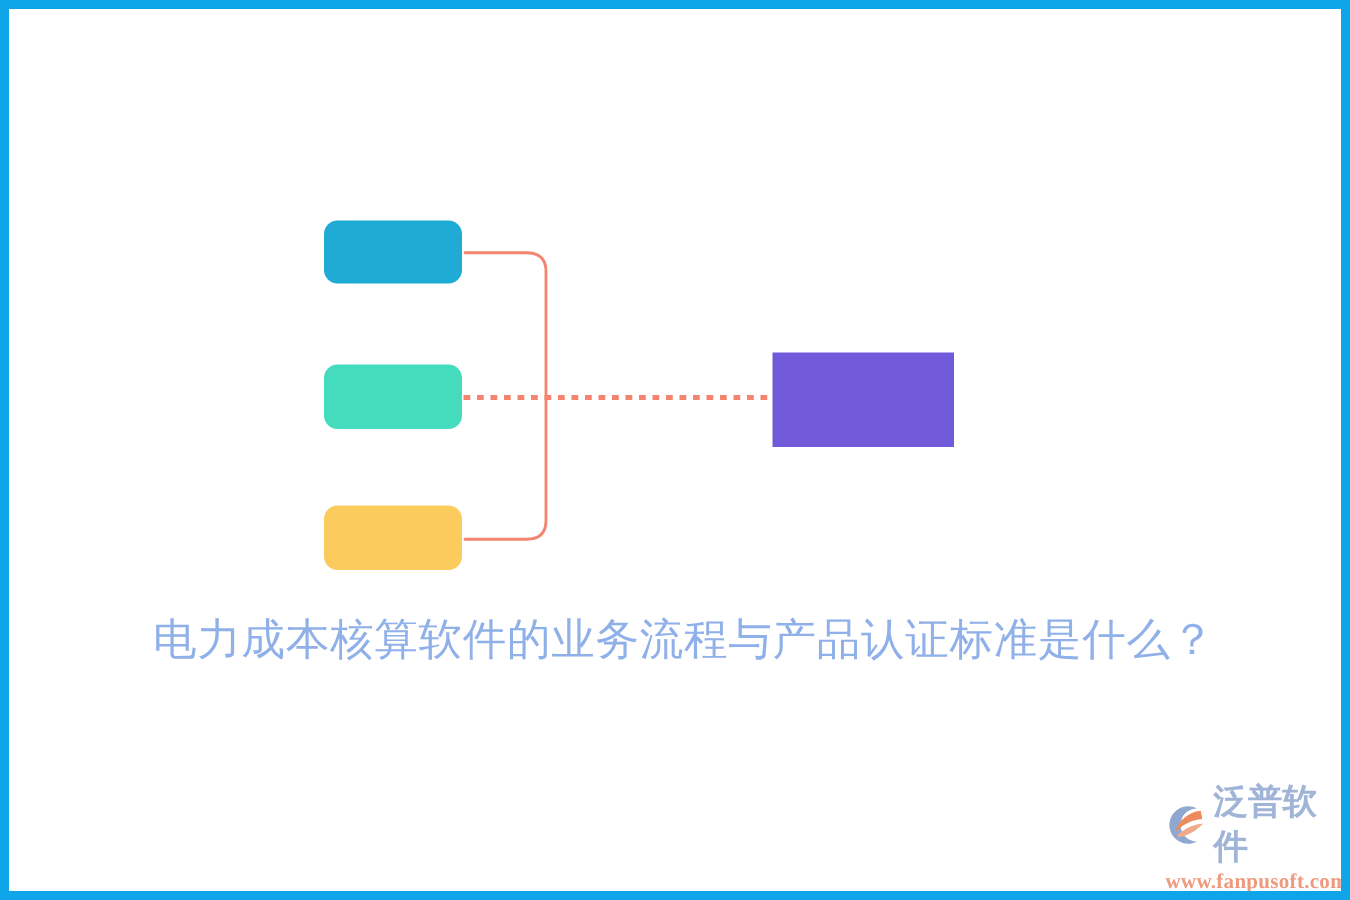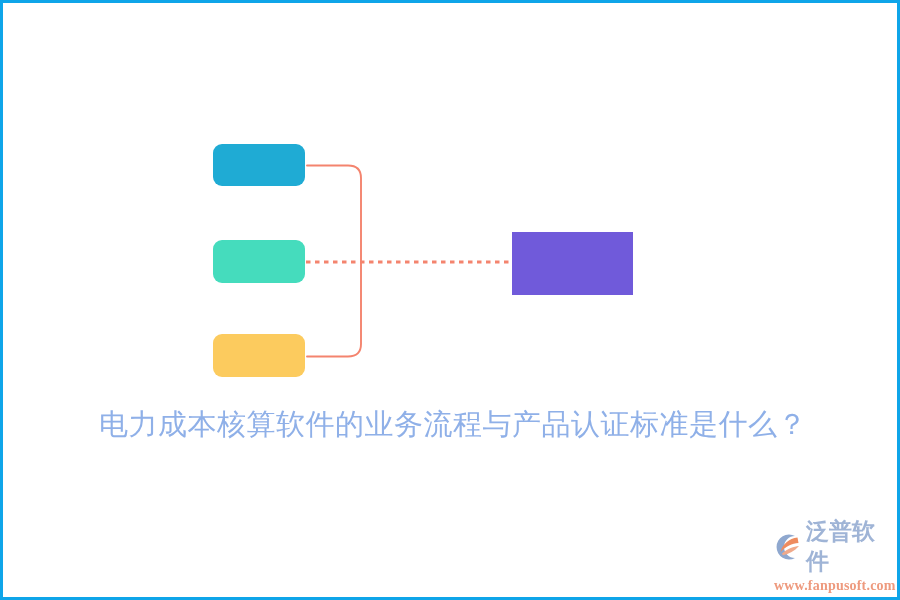--- a/index.html
+++ b/index.html
@@ -9,21 +9,21 @@
   }
   body {
     font-family: "Liberation Sans", sans-serif;
   }
 
   #canvas {
     position: relative;
     width: 900px;
     height: 600px;
     background: #ffffff;
-    border: 3px solid #0ea5e9;
+    border: 6px solid #0ea5e9;
     box-sizing: border-box;
     overflow: hidden;
   }
 
   
   .diagram {
     position: absolute;
     left: 0;
     top: 0;
     width: 900px;

